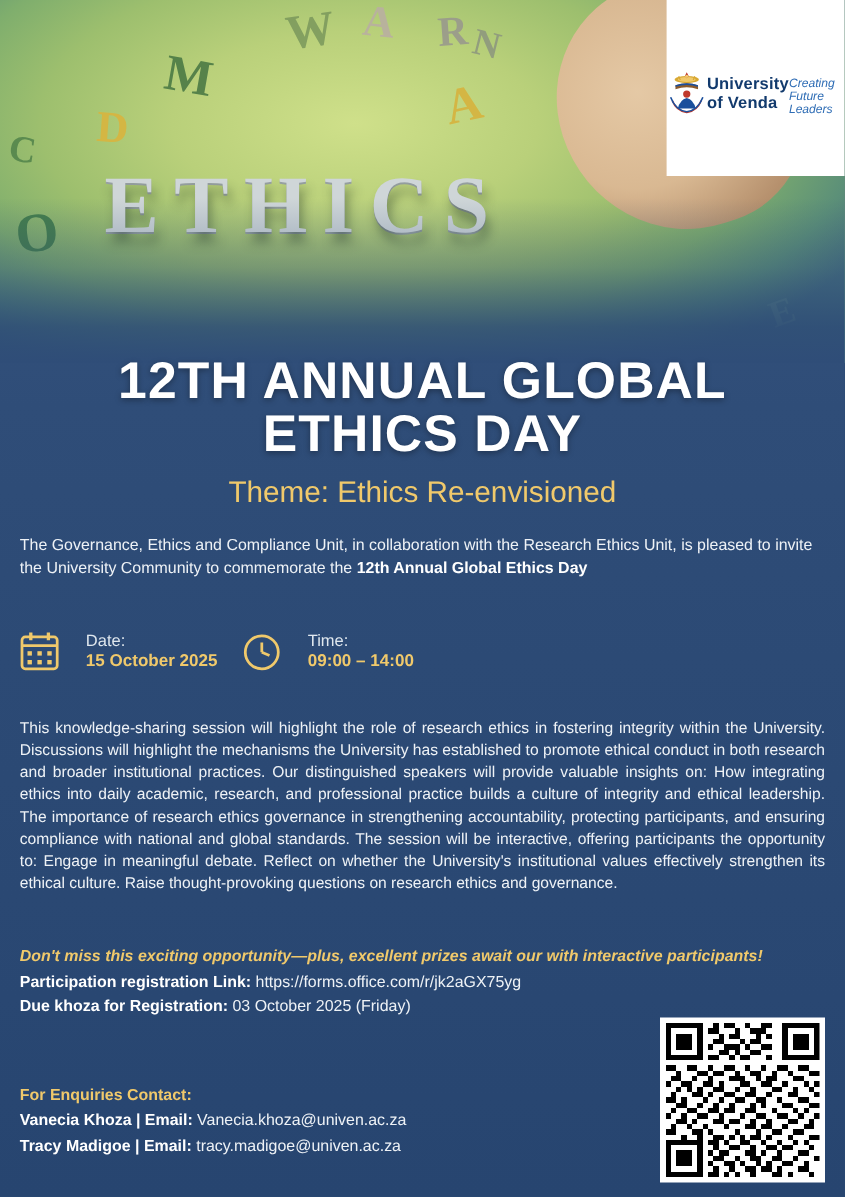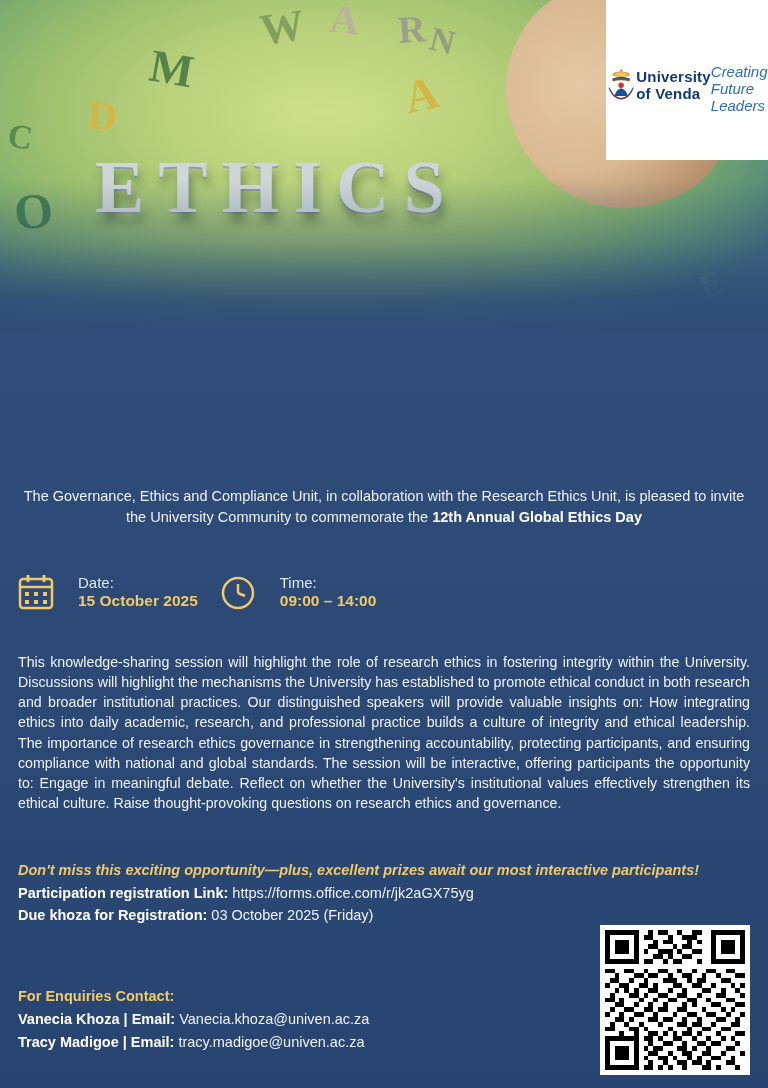--- a/index.html
+++ b/index.html
@@ -71,40 +71,40 @@
     background:#ffffff;
     display:flex; flex-direction:row; align-items:center; justify-content:flex-start;
     padding-top:8px;
   }
   .logo-mark { width:86px; height:92px; }
   .logo-name {
     font-size:15px; font-weight:700; color:#123a6d; letter-spacing:.2px;
     margin-top:2px;
   }
   .logo-tag {
-    font-size:15px; font-style:italic; color:#2f6db5; margin-top:8px;
+    font-size:11px; font-style:italic; color:#2f6db5; margin-top:8px;
   }
 
   
   .title-wrap { position:absolute; top:322px; left:0; width:768px; text-align:center; }
   .title {
     font-size:47px; font-weight:800; color:#ffffff;
     letter-spacing:1px; line-height:1.02;
     text-shadow: 0 2px 6px rgba(0,0,0,.35);
   }
   .subtitle {
     margin-top:14px;
     font-size:27px; color:#f0c96b; font-weight:400;
   }
 
   
   .intro {
     position:absolute; top:486px; left:18px; width:732px;
     color:#eef2f6; font-size:14.5px; line-height:1.45;
-    text-align:center;
+    text-align:left;
   }
   .intro b { color:#ffffff; font-weight:700; }
 
   
   .details {
     position:absolute; top:574px; left:10px; width:752px;
     display:flex; align-items:center; gap:0px;
   }
   .detail { display:flex; align-items:center; gap:24px; }
   .detail .txt { line-height:1.15; }
@@ -183,20 +183,25 @@
       <circle cx="50" cy="56" r="9" fill="#c0392b"></circle>
       <path d="M50 66 q-17 4 -22 26 h44 q-5 -22 -22 -26z" fill="#1b4f9c"></path>
       <path d="M20 78 q-6 10 0 22 h60 q6 -12 0 -22" fill="none" stroke="#2f6db5" stroke-width="0"></path>
       <path d="M14 72 q10 26 36 30 q26 -4 36 -30" fill="none" stroke="#c0392b" stroke-width="4"></path>
       <path d="M10 64 q12 32 40 36 q28 -4 40 -36" fill="none" stroke="#1b4f9c" stroke-width="4"></path>
     </svg>
     <div class="logo-name">University of Venda</div>
     <div class="logo-tag">Creating Future Leaders</div>
   </div>
 
+  <div class="title-wrap">
+    <div class="title">12TH ANNUAL GLOBAL</div>
+    <div class="title">ETHICS DAY</div>
+    <div class="subtitle">Theme: Ethics Re-envisioned</div>
+  </div>
 
   <div class="intro">
     <span>The Governance, Ethics and Compliance Unit, in collaboration with the Research Ethics Unit, is pleased to invite the University Community to commemorate the </span><b>12th Annual Global Ethics Day</b>
   </div>
 
   <div class="details">
 
     <div class="detail d-date">
       <svg width="36" height="36" viewBox="0 0 36 36">
         <rect x="2" y="5" width="32" height="29" rx="3" fill="none" stroke="#f0c96b" stroke-width="2.5"></rect>
@@ -227,21 +232,21 @@
       <div class="txt">
         <div class="lbl">Time:</div>
         <div class="val">09:00 – 14:00</div>
       </div>
     </div>
 
 
   </div>
 
   <div class="body-text">This knowledge-sharing session will highlight the role of research ethics in fostering integrity within the University. Discussions will highlight the mechanisms the University has established to promote ethical conduct in both research and broader institutional practices. Our distinguished speakers will provide valuable insights on: How integrating ethics into daily academic, research, and professional practice builds a culture of integrity and ethical leadership. The importance of research ethics governance in strengthening accountability, protecting participants, and ensuring compliance with national and global standards. The session will be interactive, offering participants the opportunity to: Engage in meaningful debate. Reflect on whether the University's institutional values effectively strengthen its ethical culture. Raise thought-provoking questions on research ethics and governance.</div>
-  <div class="highlight">Don't miss this exciting opportunity—plus, excellent prizes await our most interactive participants!</div>
+  <div class="highlight">Don't miss this exciting opportunity—plus, excellent prizes await our with interactive participants!</div>
 
   <div class="reg">
     <div>
       <span class="k">Participation registration Link:</span>
       <span class="v">https://forms.office.com/r/jk2aGX75yg</span>
     </div>
     <div>
       <span class="k">Due khoza for Registration:</span>
       <span class="v">03 October 2025 (Friday)</span>
     </div>

